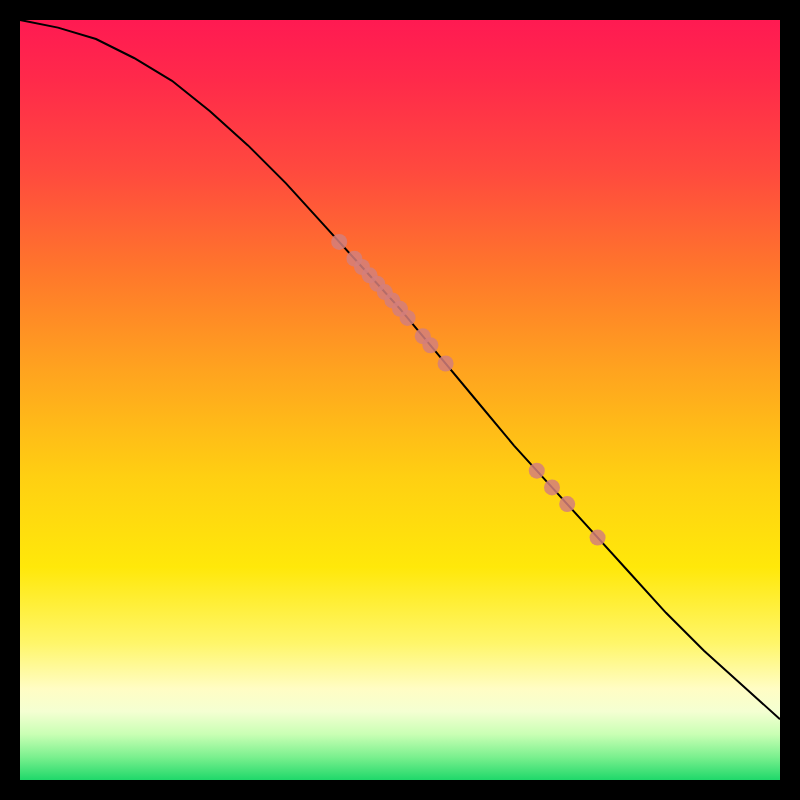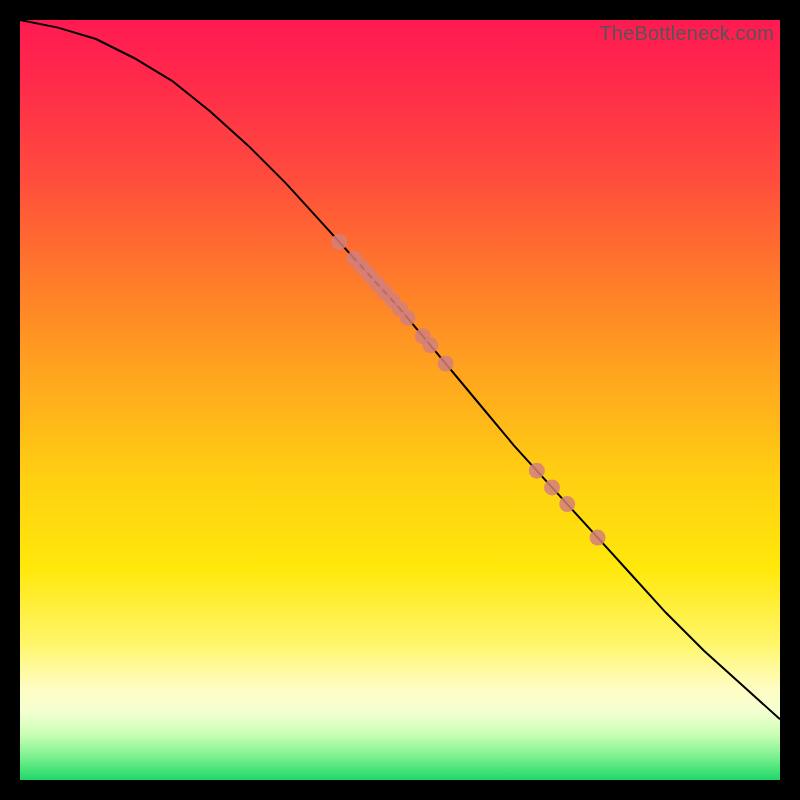--- a/index.html
+++ b/index.html
@@ -58,21 +58,20 @@
     width: 760px;
     height: 760px;
     overflow: visible;
   }
 </style>
 </head>
 <body>
 
 <div class="frame">
   <div class="plot">
-    <div class="watermark">TheBottleneck.com</div>
     <svg class="curve" viewBox="0 0 760 760" preserveAspectRatio="none">
       <path id="curve-path" fill="none" d="M0.00 0.00 L38.00 7.60 L76.00 19.00 L114.00 38.00 L152.00 60.80 L190.00 91.20 L228.00 125.40 L266.00 163.40 L304.00 205.20 L342.00 247.00 L380.00 288.80 L418.00 334.40 L456.00 380.00 L494.00 425.60 L532.00 467.40 L570.00 509.20 L608.00 551.00 L646.00 592.80 L684.00 630.80 L722.00 665.00 L760.00 699.20" stroke="#000000" stroke-width="2"></path>
       <g id="points-group">
           <circle cx="319.20" cy="221.92" r="8" fill="#d47f7b" fill-opacity="0.85"></circle>
           <circle cx="334.40" cy="238.64" r="8" fill="#d47f7b" fill-opacity="0.85"></circle>
           <circle cx="342.00" cy="247.00" r="8" fill="#d47f7b" fill-opacity="0.85"></circle>
           <circle cx="349.60" cy="255.36" r="8" fill="#d47f7b" fill-opacity="0.85"></circle>
           <circle cx="357.20" cy="263.72" r="8" fill="#d47f7b" fill-opacity="0.85"></circle>
           <circle cx="364.80" cy="272.08" r="8" fill="#d47f7b" fill-opacity="0.85"></circle>
           <circle cx="372.40" cy="280.44" r="8" fill="#d47f7b" fill-opacity="0.85"></circle>

